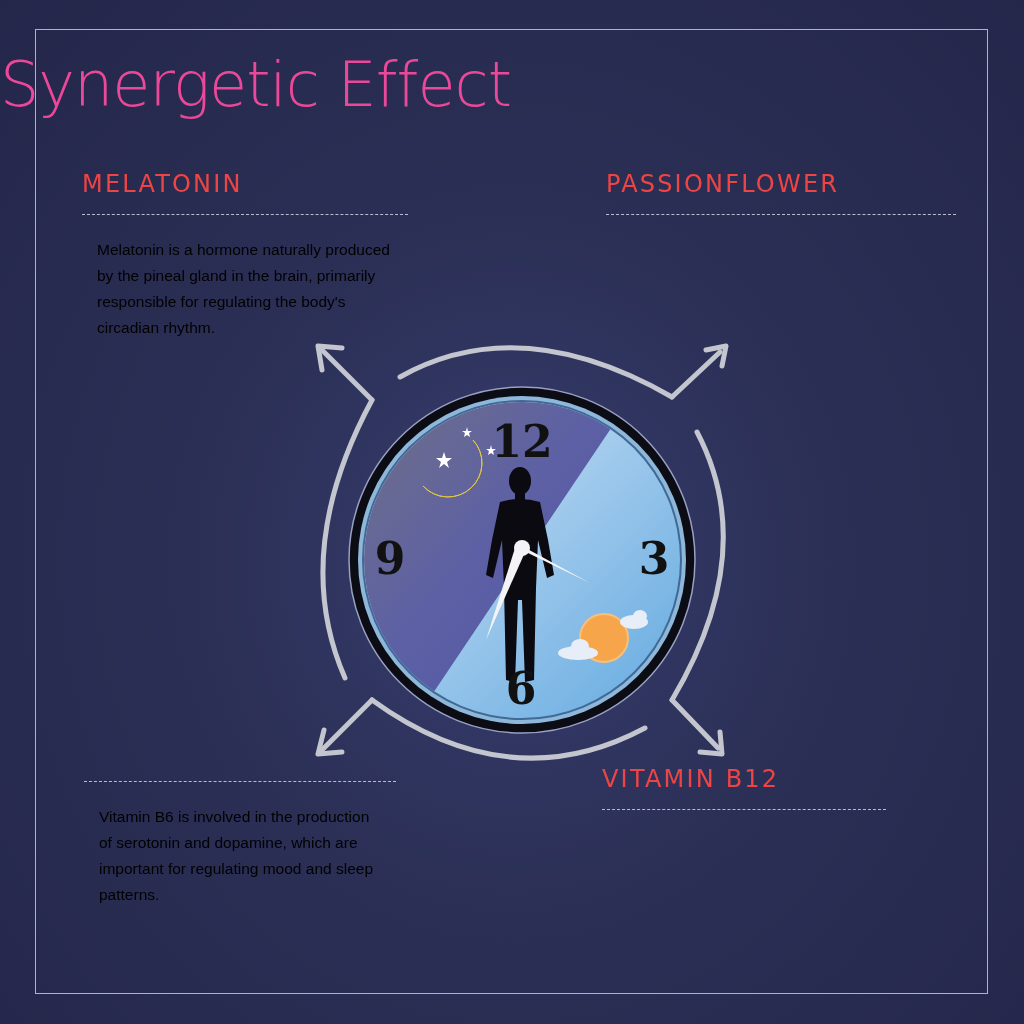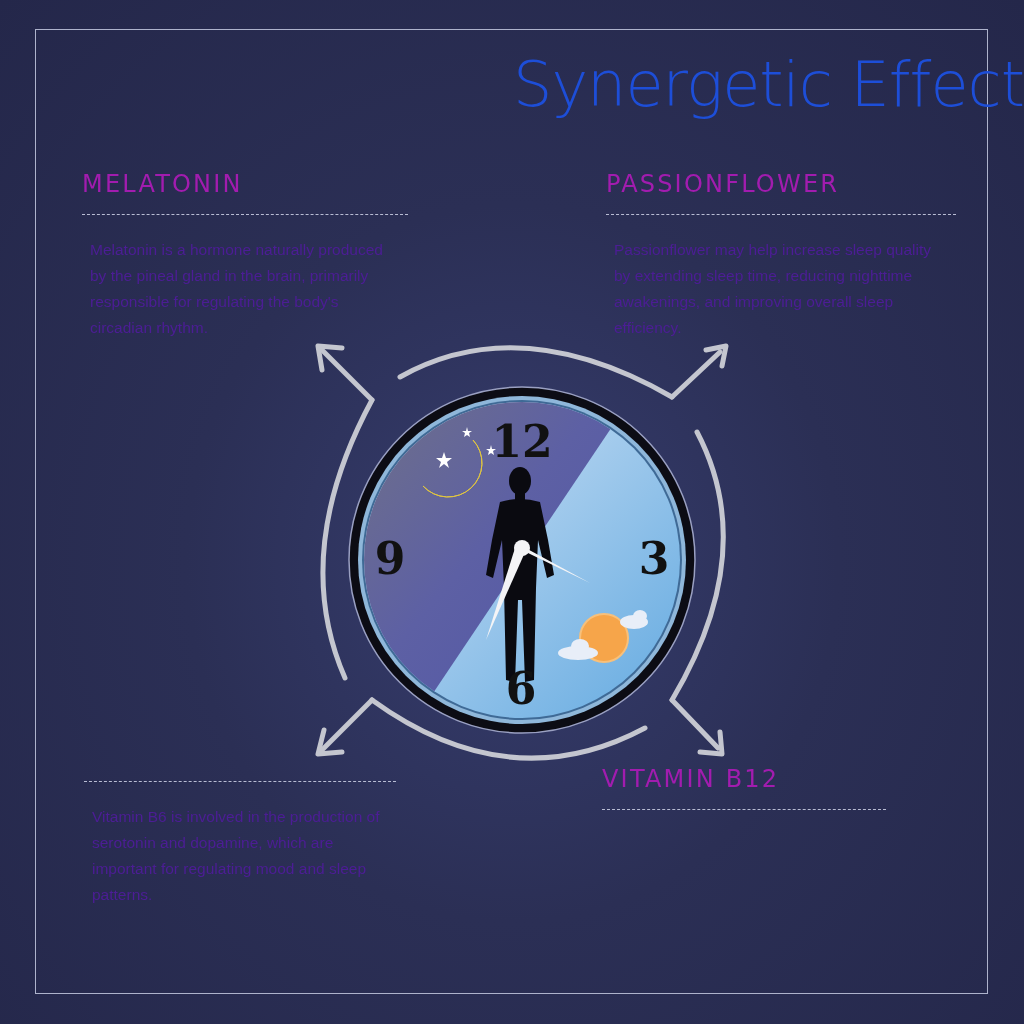--- a/index.html
+++ b/index.html
@@ -8,34 +8,34 @@
     background: radial-gradient(ellipse at 50% 55%, #363d6e 0%, #2b2f55 45%, #24274a 100%);
     font-family: "DejaVu Sans", "Liberation Sans", sans-serif;
     color:#ffffff;
     position:relative;
   }
   .frame {
     position:absolute; left:35px; top:29px; width:953px; height:965px;
     border:1.5px solid #aeb3cc; box-sizing:border-box;
   }
   .title {
-    position:absolute; left:0; right:0; top:48px; text-align:right;
-    font-size:62px; font-weight:300; letter-spacing:-1px; color:#1d4ed8;
+    position:absolute; left:0; right:0; top:48px; text-align:left;
+    font-size:62px; font-weight:300; letter-spacing:-1px; color:#ec4899;
     font-family: "DejaVu Sans", sans-serif;
   }
   .card { position:absolute; }
   .card h2 {
-    margin:0; font-size:24px; font-weight:400; letter-spacing:2.2px; color:#a21caf;
+    margin:0; font-size:24px; font-weight:400; letter-spacing:2.2px; color:#ef4444;
     font-family: "DejaVu Sans", sans-serif;
   }
   .card .rule {
     border-top:1.5px dashed #b9bdd4; margin-top:16px; margin-bottom:22px;
   }
   .card p {
-    margin:8px; font-size:15.5px; line-height:26px; color:#4c1d95;
+    margin:15px; font-size:15.5px; line-height:26px; color:#000000;
     font-family: "Liberation Sans", sans-serif;
   }
   #card-mel { left:82px; top:170px; width:326px; }
   #card-pas { left:606px; top:170px; width:350px; }
   #card-b6  { left:84px; top:765px; width:312px; }
   #card-b12 { left:602px; top:765px; width:284px; }
   .graphic { position:absolute; left:0; top:0; width:1024px; height:1024px; pointer-events:none; }
   .num { font-family:"DejaVu Serif", serif; font-weight:bold; fill:#111; }
 </style>
 </head>
@@ -47,21 +47,20 @@
 
 <div class="card" id="card-mel">
   <h2>MELATONIN</h2>
   <div class="rule"></div>
   <p>Melatonin is a hormone naturally produced by the pineal gland in the brain, primarily responsible for regulating the body's circadian rhythm.</p>
 </div>
 
 <div class="card" id="card-pas">
   <h2>PASSIONFLOWER</h2>
   <div class="rule"></div>
-  <p>Passionflower may help increase sleep quality by extending sleep time, reducing nighttime awakenings, and improving overall sleep efficiency.</p>
 </div>
 
 <div class="card" id="card-b6">
   <div class="rule"></div>
   <p>Vitamin B6 is involved in the production of serotonin and dopamine, which are important for regulating mood and sleep patterns.</p>
 </div>
 
 <div class="card" id="card-b12">
   <h2>VITAMIN B12</h2>
   <div class="rule"></div>

